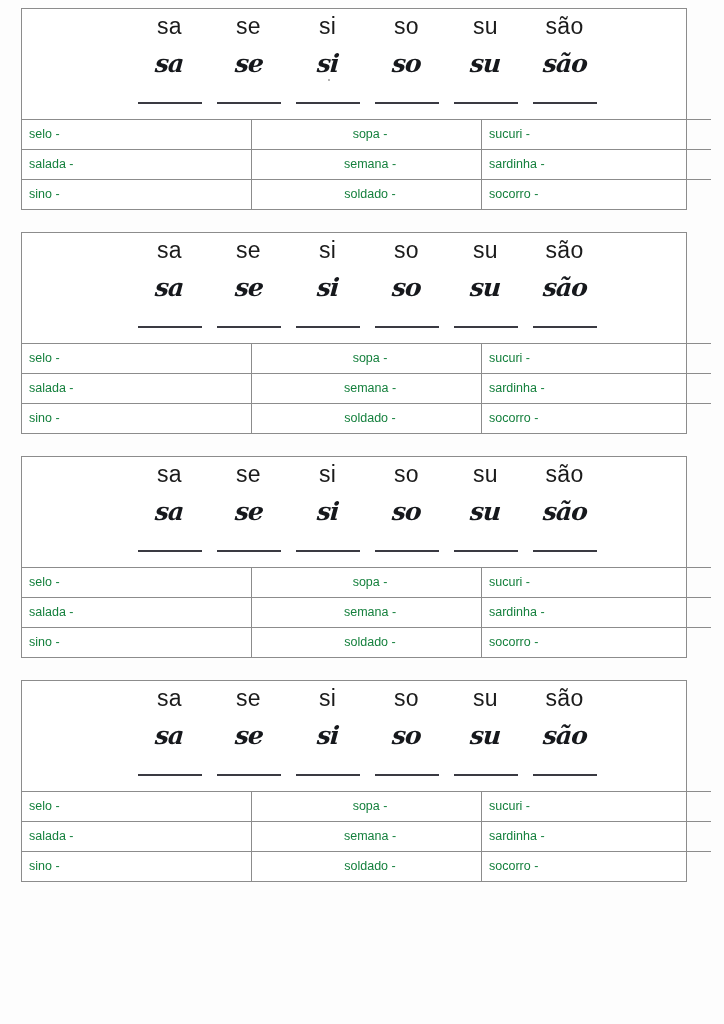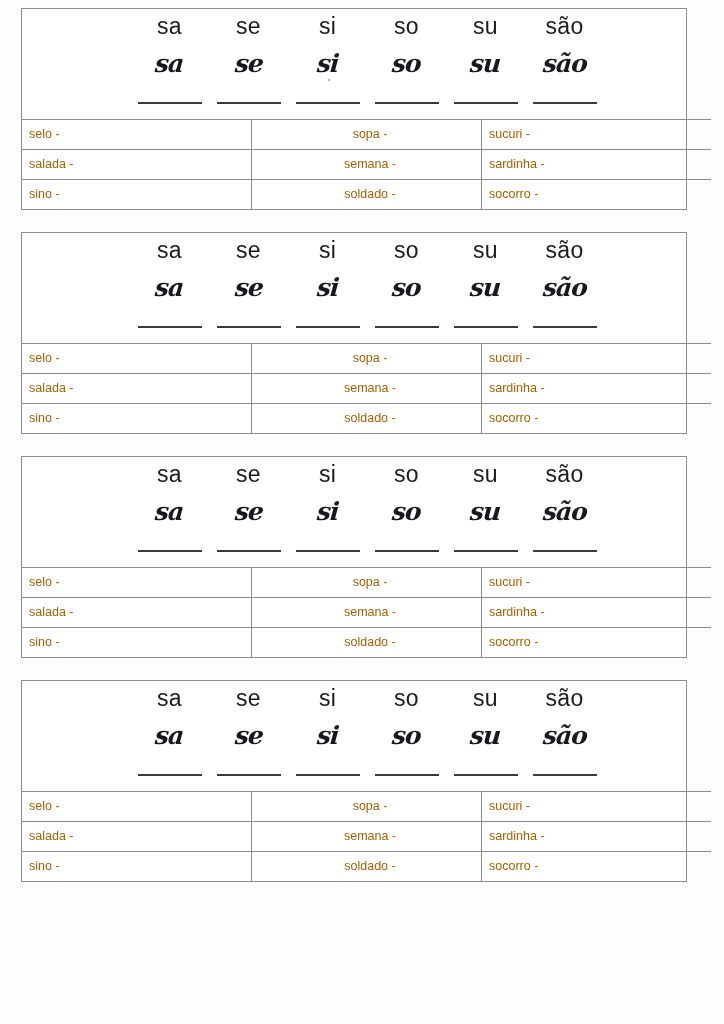--- a/index.html
+++ b/index.html
@@ -104,21 +104,21 @@
     border-collapse: collapse;
     table-layout: fixed;
   }
   .word-table td {
     border-top: 1px solid #8c8c8c;
     border-right: 1px solid #8c8c8c;
     height: 29px;
     padding: 0 0 0 7px;
     font-size: 12.5px;
     line-height: 29px;
-    color: #a16207;
+    color: #15803d;
     vertical-align: middle;
     white-space: nowrap;
     overflow: hidden;
   }
   .word-table td:last-child { border-right: none; }
   .word-table tr:first-child td { border-top: 1px solid #8c8c8c; }
 
   .col-a { width: 222px; }
   .col-b { width: 222px; text-align: center; }
   .col-c { width: 222px; }

